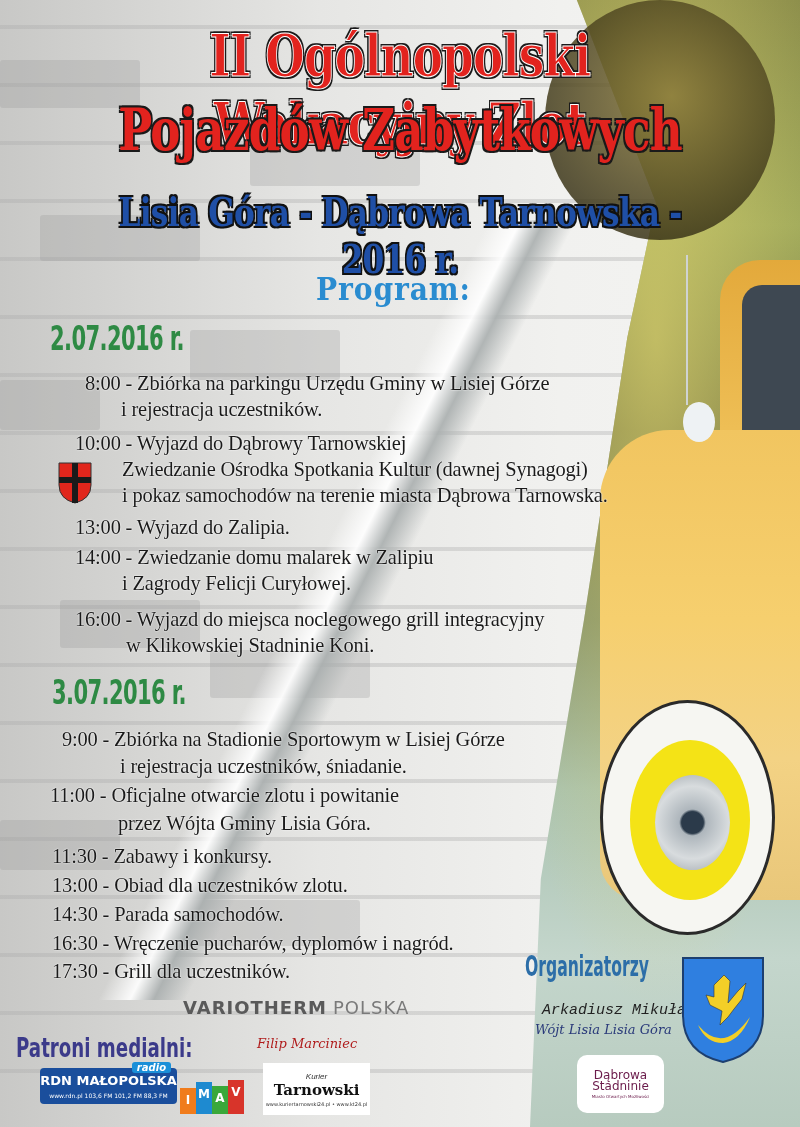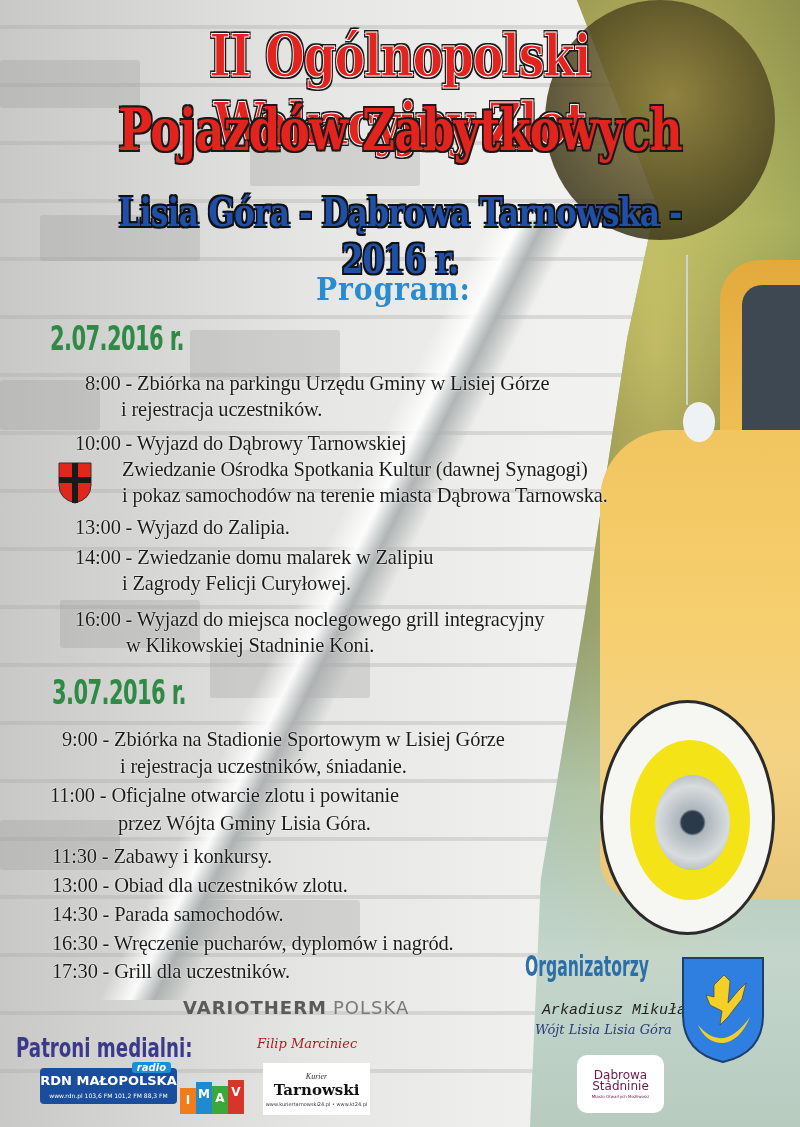--- a/index.html
+++ b/index.html
@@ -92,21 +92,21 @@
   .patrons-head { position: absolute; left: 16px; top: 1033px; font-family: "DejaVu Sans", sans-serif; font-weight: bold; font-size: 26px; color: #3b3a8a; transform: scaleX(0.7); transform-origin: left; }
 
   .logo { position: absolute; display: flex; align-items: center; justify-content: center; }
   .logo-rdn { left: 24px; top: 1068px; width: 137px; height: 36px; background: #1a4e9c; border-radius: 4px; color: #fff; font-family: "DejaVu Sans", sans-serif; font-weight: bold; font-size: 13px; flex-direction: column; margin-left: 16px; }
   .logo-rdn .radio { position: absolute; right: 6px; top: -6px; background: #1a8fd8; font-size: 10px; padding: 0 5px; border-radius: 3px; font-style: italic; }
   .logo-rdn .freq { font-size: 6px; font-weight: normal; margin-top: 4px; }
   .logo-imav { left: 180px; top: 1066px; width: 64px; height: 48px; flex-direction: column; justify-content: flex-end; }
   .imav-bars { display: flex; width: 64px; height: 36px; align-items: flex-end; }
   .imav-bars span { flex: 1; color: #fff; font-family: "DejaVu Sans", sans-serif; font-weight: bold; font-size: 12px; text-align: center; line-height: 24px; }
   .logo-kurier { left: 263px; top: 1063px; width: 107px; height: 52px; background: #fff; flex-direction: column; }
-  .logo-kurier .k1 { font-family: Liberation Serif, serif; font-style: italic; font-size: 8px; color: #333; }
+  .logo-kurier .k1 { font-family: Liberation Sans, sans-serif; font-style: italic; font-size: 8px; color: #333; }
   .logo-kurier .k2 { font-family: "DejaVu Serif", serif; font-weight: bold; font-size: 15px; color: #111; text-align: right; }
   .logo-kurier .k3 { font-size: 5px; color: #333; font-family: "DejaVu Sans", sans-serif; margin-top: 2px; }
   .logo-dt { left: 577px; top: 1055px; width: 87px; height: 58px; background: #fff; border-radius: 10px; flex-direction: column; }
   .logo-dt .d1 { font-family: "DejaVu Sans", sans-serif; font-size: 12px; color: #6a1a4a; line-height: 11px; }
   .logo-dt .d2 { font-family: "DejaVu Sans", sans-serif; font-size: 4px; color: #6a1a4a; margin-top: 2px; }
 </style>
 </head>
 <body>
 
 <div class="bg-bricks">

